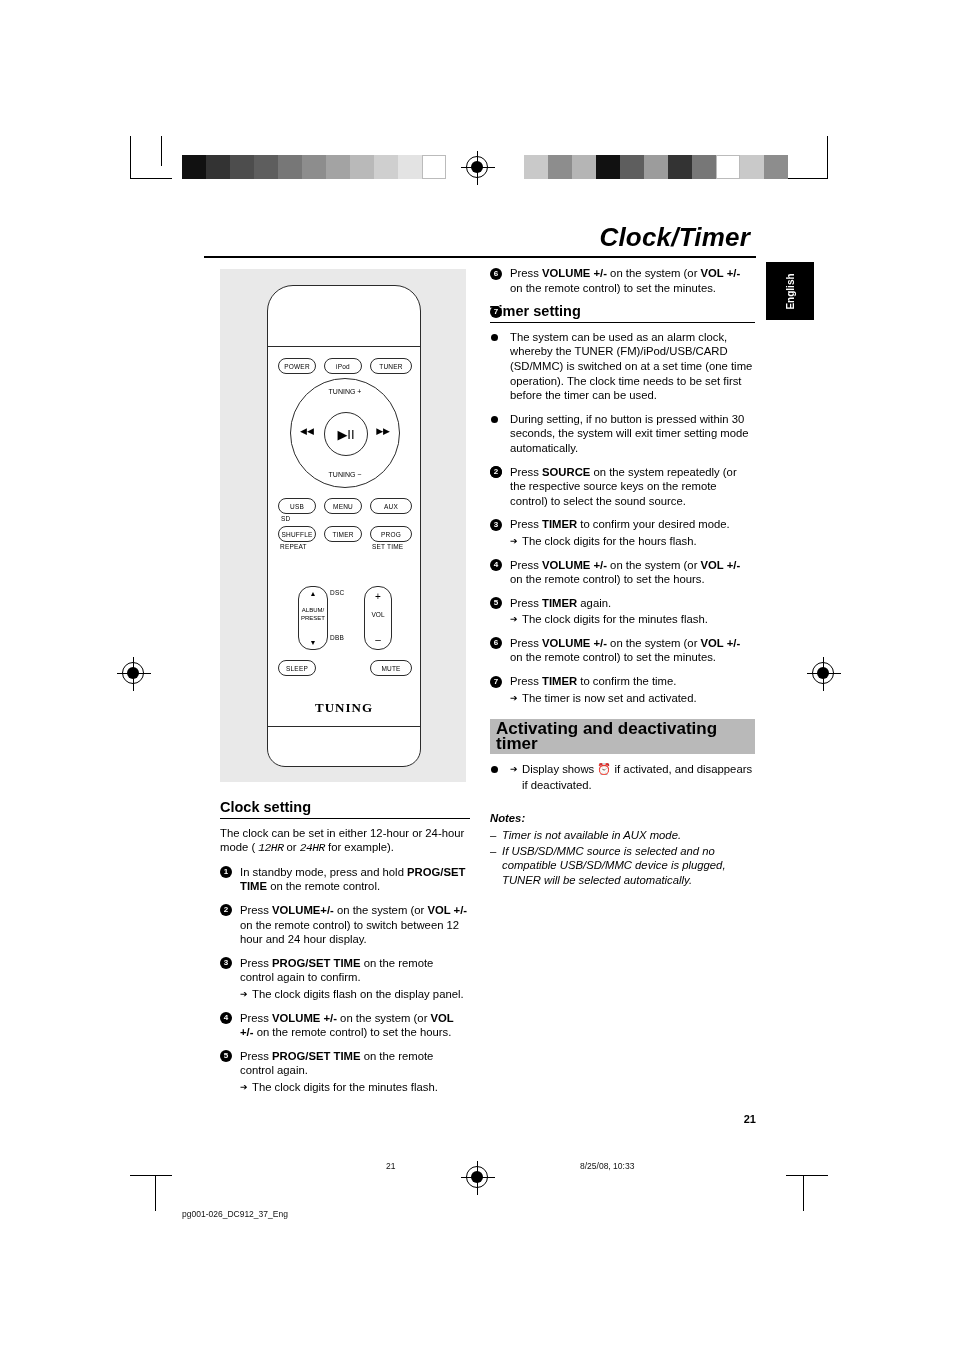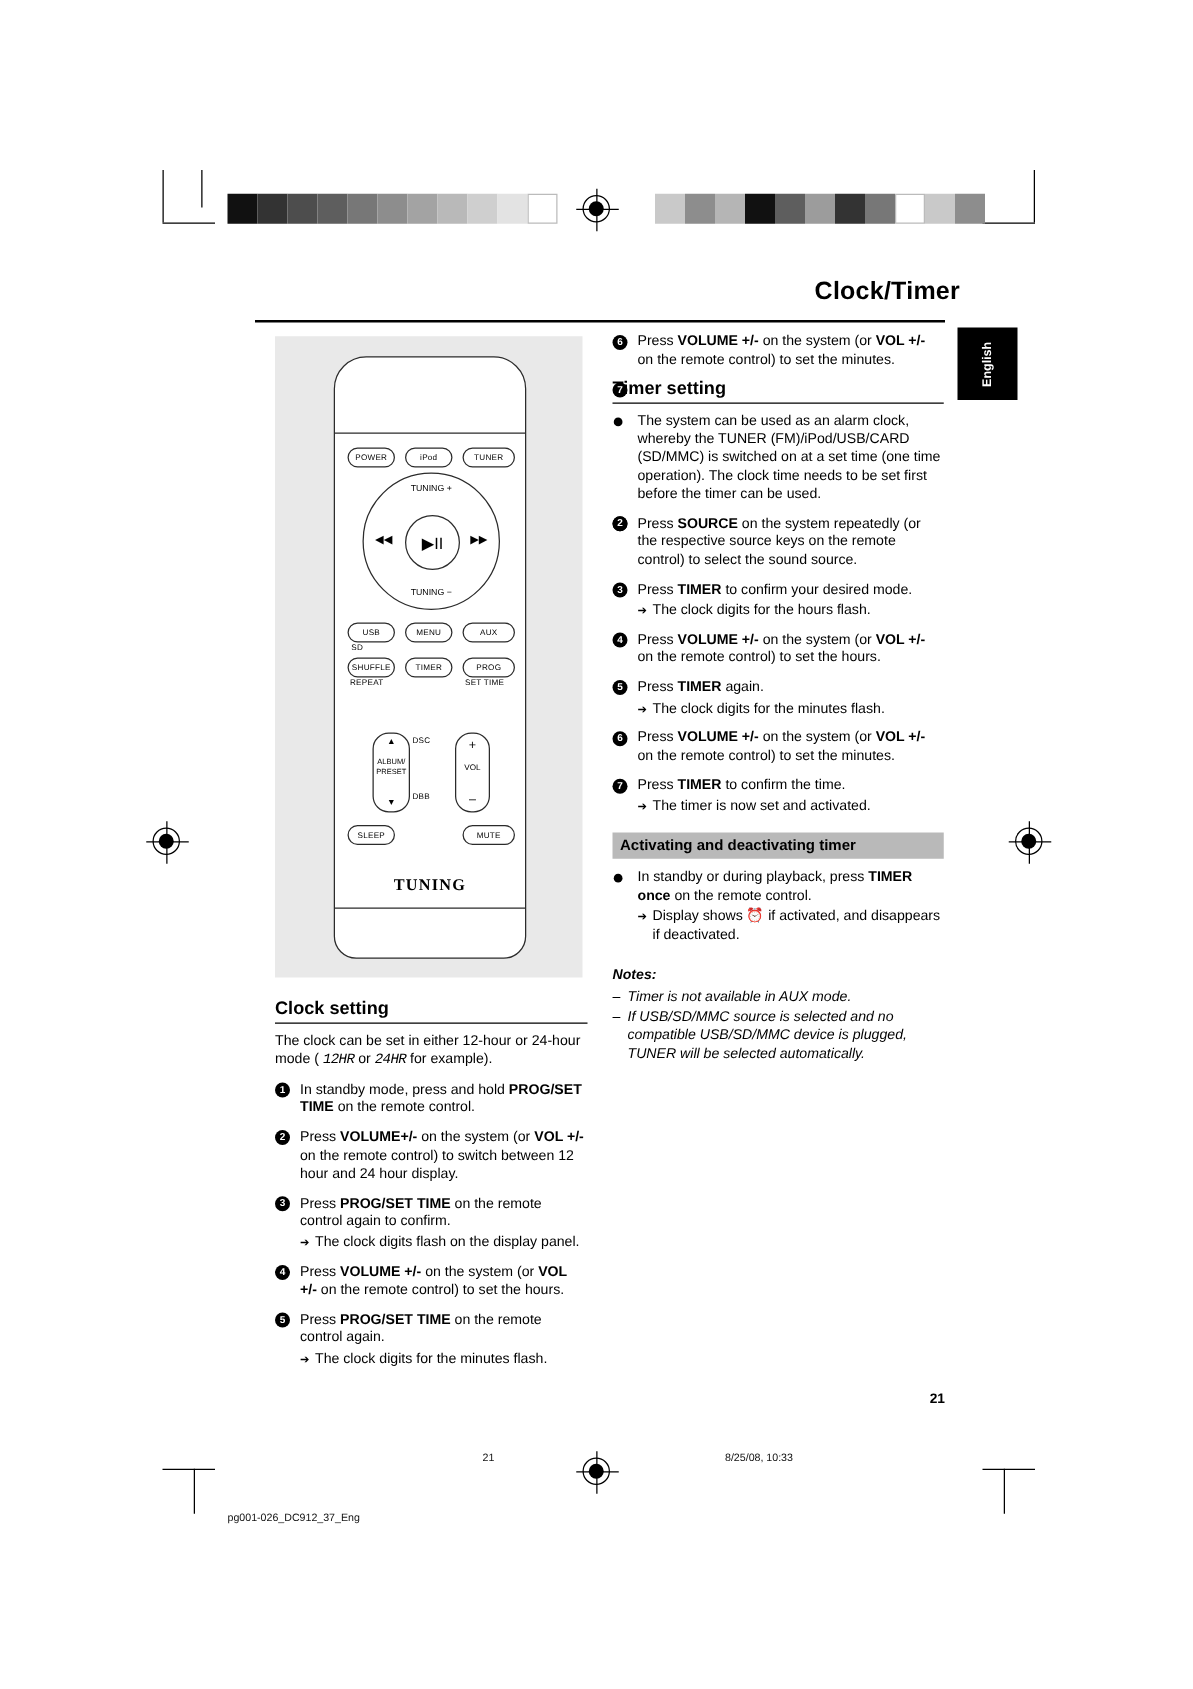--- a/index.html
+++ b/index.html
@@ -18,22 +18,22 @@
        border:1px solid #000;box-sizing:border-box;}
   .reg:before{content:"";position:absolute;left:50%;top:-6px;width:1px;height:34px;background:#000;margin-left:-0.5px;}
   .reg:after{content:"";position:absolute;top:50%;left:-6px;height:1px;width:34px;background:#000;margin-top:-0.5px;}
   .reg i{position:absolute;left:4px;top:4px;right:4px;bottom:4px;border-radius:50%;background:#000;}
 
   .swatches{position:absolute;display:flex;}
   .swatches div{width:24px;height:24px;}
 
   
   .chapter-title{
-    position:absolute;right:186px;top:222px;
-    font-size:20px;font-weight:bold;letter-spacing:0.2px;
+    position:absolute;right:204px;top:222px;
+    font-size:26px;font-weight:bold;letter-spacing:0.2px;font-style:italic;
   }
   .rule{position:absolute;background:#000;}
 
   .lang-tab{
     position:absolute;left:766px;top:262px;width:48px;height:58px;background:#000;
   }
   .lang-tab span{
     display:block;color:#fff;font-size:10px;font-weight:bold;
     transform:rotate(-90deg);
     white-space:nowrap;
@@ -104,21 +104,21 @@
     background:#000;color:#fff;font-size:8px;line-height:12px;text-align:center;font-weight:bold;
   }
   .bullet{
     position:absolute;left:1px;top:4px;width:7px;height:7px;border-radius:50%;background:#000;
   }
   .arrowline{position:relative;padding-left:12px;margin-top:2px;}
   .arrowline .ar{position:absolute;left:0;top:0;font-size:9px;}
   b{font-weight:bold;}
   .plain{margin-bottom:9px;}
   .banner{
-    background:#b9b9b9;font-weight:bold;font-size:12px;padding:3px 6px;margin:14px 0 8px 0;
+    background:#b9b9b9;font-weight:bold;font-size:17px;padding:3px 6px;margin:14px 0 8px 0;
   }
   .notes{margin-top:18px;font-style:italic;}
   .notes .nt-title{font-weight:bold;font-style:italic;margin-bottom:3px;}
   .notes .nline{position:relative;padding-left:12px;margin-bottom:1px;}
   .notes .nline .dash{position:absolute;left:0;top:0;}
   .segdisp{font-family:"Liberation Mono", monospace;font-style:italic;letter-spacing:-0.5px;}
 
   .pageno{position:absolute;right:198px;top:1113px;font-size:11px;font-weight:bold;}
 
   .footer{position:absolute;top:1161px;font-size:8.5px;color:#111;}
@@ -282,36 +282,36 @@
     <div id="clock-steps-cont">
         <div class="item"><span class="num">6</span><span>Press <b>VOLUME +/-</b> on the system (or <b>VOL  +/-</b> on the remote control) to set the minutes.</span></div>
         <div class="item"><span class="num">7</span></div>
       </div>
 
     <h2 class="sec" style="margin-top:8px;">Timer setting</h2>
     <div class="sec-rule"></div>
 
     <div id="timer-bullets">
         <div class="item"><span class="bullet"></span><span>The system can be used as an alarm clock, whereby the TUNER (FM)/iPod/USB/CARD (SD/MMC) is switched on at a set time (one time operation). The clock time needs to be set first before the timer can be used.</span></div>
+        <div class="item"><span class="bullet"></span><span>During setting, if no button is pressed within 30 seconds, the system will exit timer setting mode automatically.</span></div>
       </div>
     <div id="timer-steps">
         <div class="item"><span class="num">1</span></div>
         <div class="item"><span class="num">2</span><span>Press <b>SOURCE</b> on the system repeatedly (or the respective source keys on the remote control) to select the sound source.</span></div>
         <div class="item"><span class="num">3</span><span>Press <b>TIMER</b> to confirm your desired mode.</span><div class="arrowline"><span class="ar">➔</span>The clock digits for the hours flash.</div></div>
         <div class="item"><span class="num">4</span><span>Press <b>VOLUME +/-</b> on the system (or <b>VOL  +/-</b> on the remote control) to set the hours.</span></div>
         <div class="item"><span class="num">5</span><span>Press <b>TIMER</b> again.</span><div class="arrowline"><span class="ar">➔</span>The clock digits for the minutes flash.</div></div>
         <div class="item"><span class="num">6</span><span>Press <b>VOLUME +/-</b> on the system (or <b>VOL  +/-</b> on the remote control) to set the minutes.</span></div>
         <div class="item"><span class="num">7</span><span>Press <b>TIMER</b> to confirm the time.</span><div class="arrowline"><span class="ar">➔</span>The timer is now set and activated.</div></div>
       </div>
 
     <div class="banner">Activating and deactivating timer</div>
 
     <div class="item">
       <span class="bullet"></span>
-      <span id="activating-text">In standby or during playback, press <b>TIMER once</b> on the remote control.</span>
       <div class="arrowline">
         <span class="ar">➔</span>
         <span>Display shows </span><span class="bell">⏰</span><span> if activated, and disappears if deactivated.</span>
       </div>
     </div>
 
     <div class="notes">
       <div class="nt-title">Notes:</div>
       <div id="notes-lines">
           <div class="nline"><span class="dash">–</span>Timer is not available in  AUX mode.</div>

